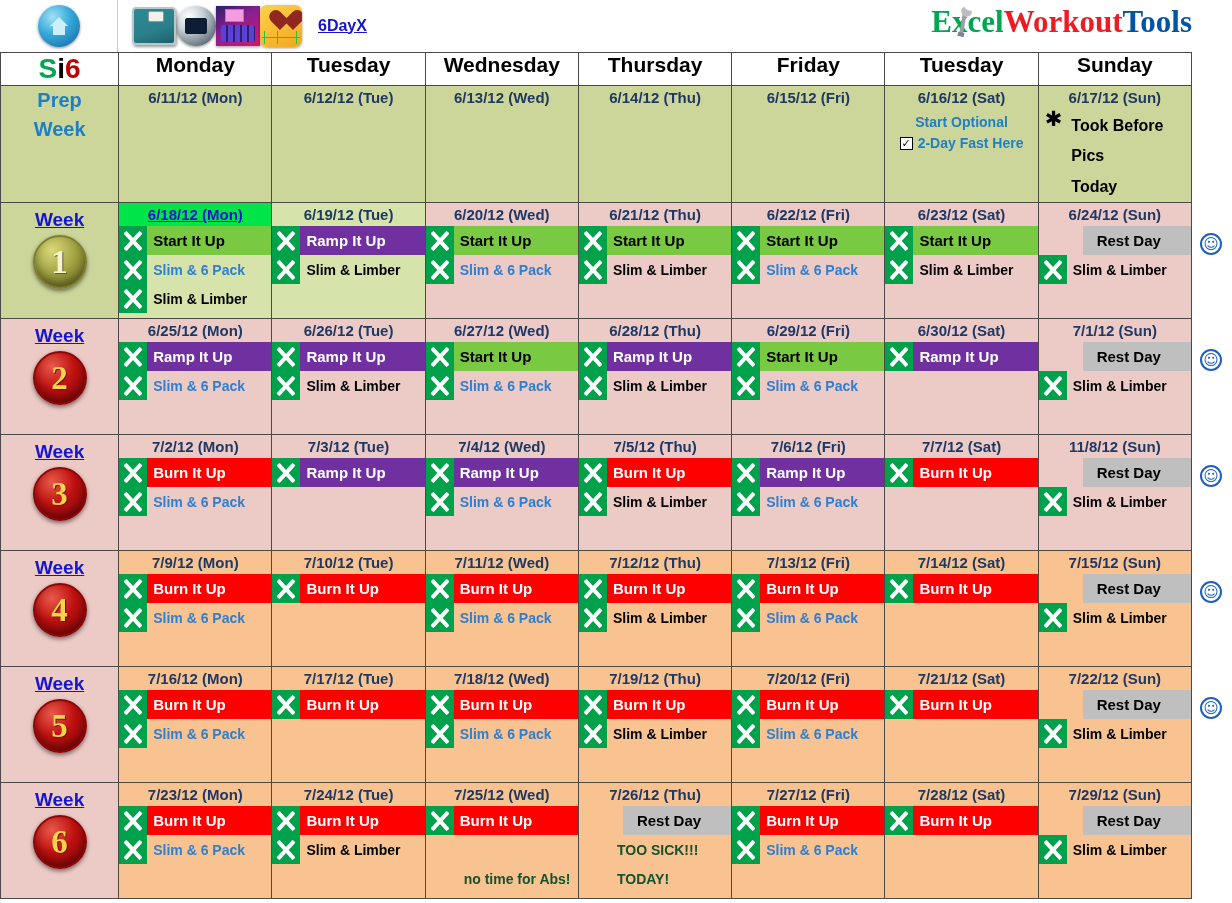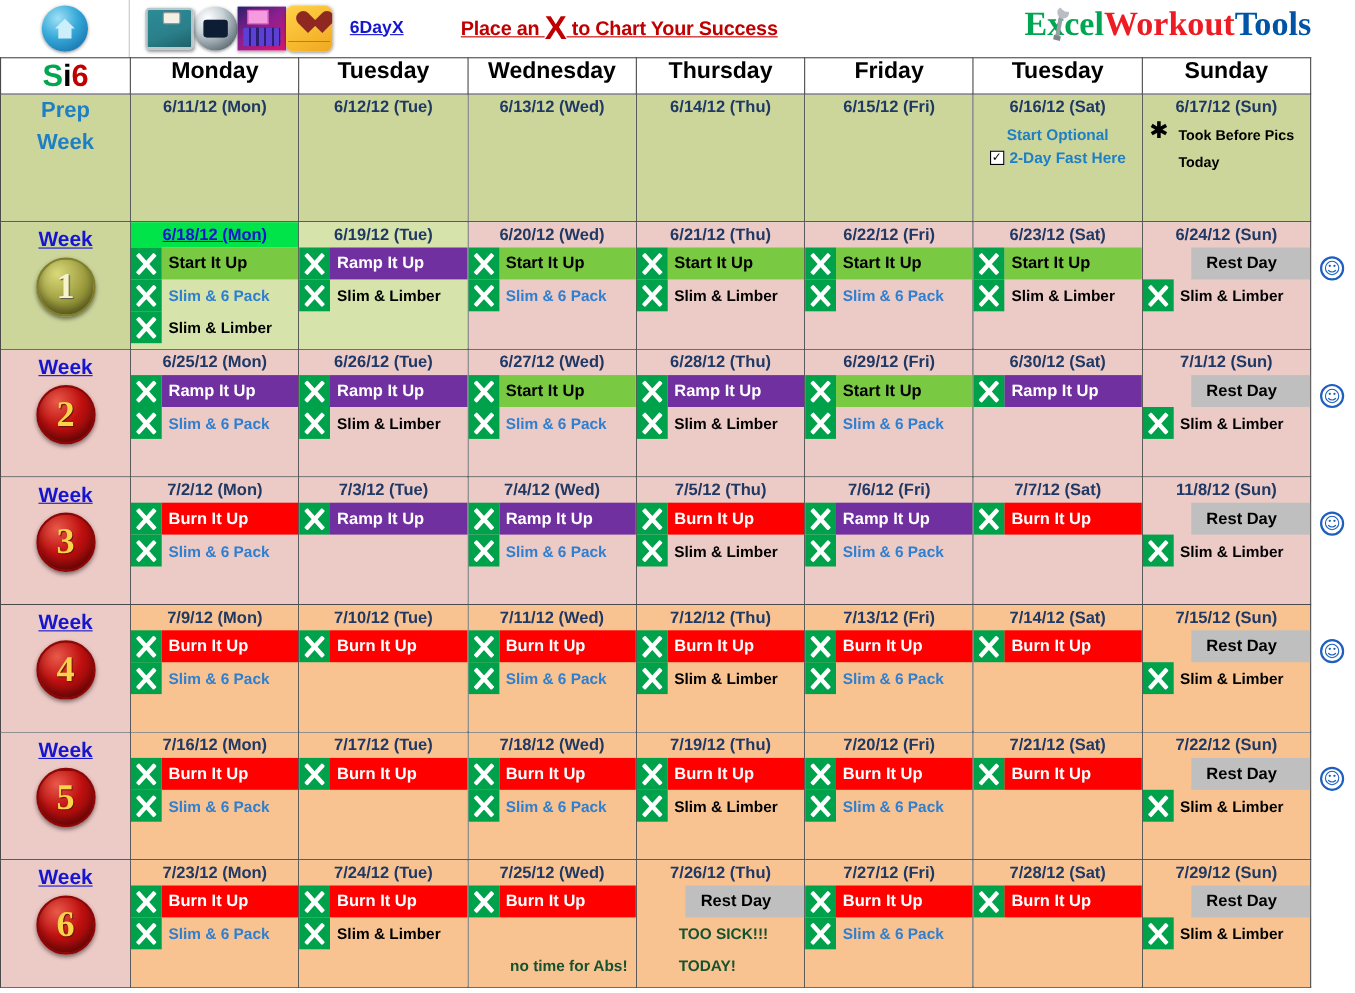--- a/index.html
+++ b/index.html
@@ -248,21 +248,21 @@
   }
   .opt-line { color: #1f7fc4; font-size: 14px; font-weight: bold; }
   .chk-line { display: flex; align-items: center; gap: 5px; }
   .chkbox {
     width: 13px; height: 13px; border: 1px solid #000; background: #fff;
     display: inline-flex; align-items: center; justify-content: center;
     font-size: 11px; line-height: 1; color: #000;
   }
   .star-line { display: flex; align-items: flex-start; gap: 9px; padding-left: 6px; padding-top: 2px; }
   .star { font-size: 21px; line-height: .8; color: #000; }
-  .starnote { font-size: 13px; font-weight: bold; color: #000; line-height: 1.9; }
+  .starnote { font-size: 16px; font-weight: bold; color: #000; line-height: 1.9; }
 
   
   .wrap { position: relative; }
   .smiley {
     position: absolute; left: 1200px;
     width: 22px; height: 22px; border-radius: 50%;
     border: 2px solid #1f5fbf; color: #1f5fbf;
     font-size: 15px; line-height: 18px; text-align: center;
     font-family: "DejaVu Sans", sans-serif;
   }
@@ -282,23 +282,20 @@
       <span class="icon-camera-lens"></span>
     </span>
     <span class="icon-calc"></span>
     <span class="icon-heart">
       <span class="icon-heart-shape"></span>
       <span class="icon-heart-ecg"></span>
     </span>
     <a class="daylink">6DayX</a>
   </div>
 
-  <div class="tagline">
-    <span>Place an </span><span class="bigx">X</span><span> to Chart Your Success</span>
-  </div>
 
   <div class="brand">
     <svg class="wrench" viewBox="0 0 40 40">
       <path d="M8 32 L30 8" stroke="#9aa0a6" stroke-width="5" fill="none"></path>
       <path d="M30 4 a7 7 0 1 0 6 10 l-5 -4 z" fill="#b8bec4"></path>
       <path d="M6 28 l6 6 -4 4 -6 -6 z" fill="#7f868c"></path>
     </svg>
     <span class="g">E</span><span class="g">xcel</span><span class="r">Workout</span><span class="b">Tools</span>
   </div>
 </div>

